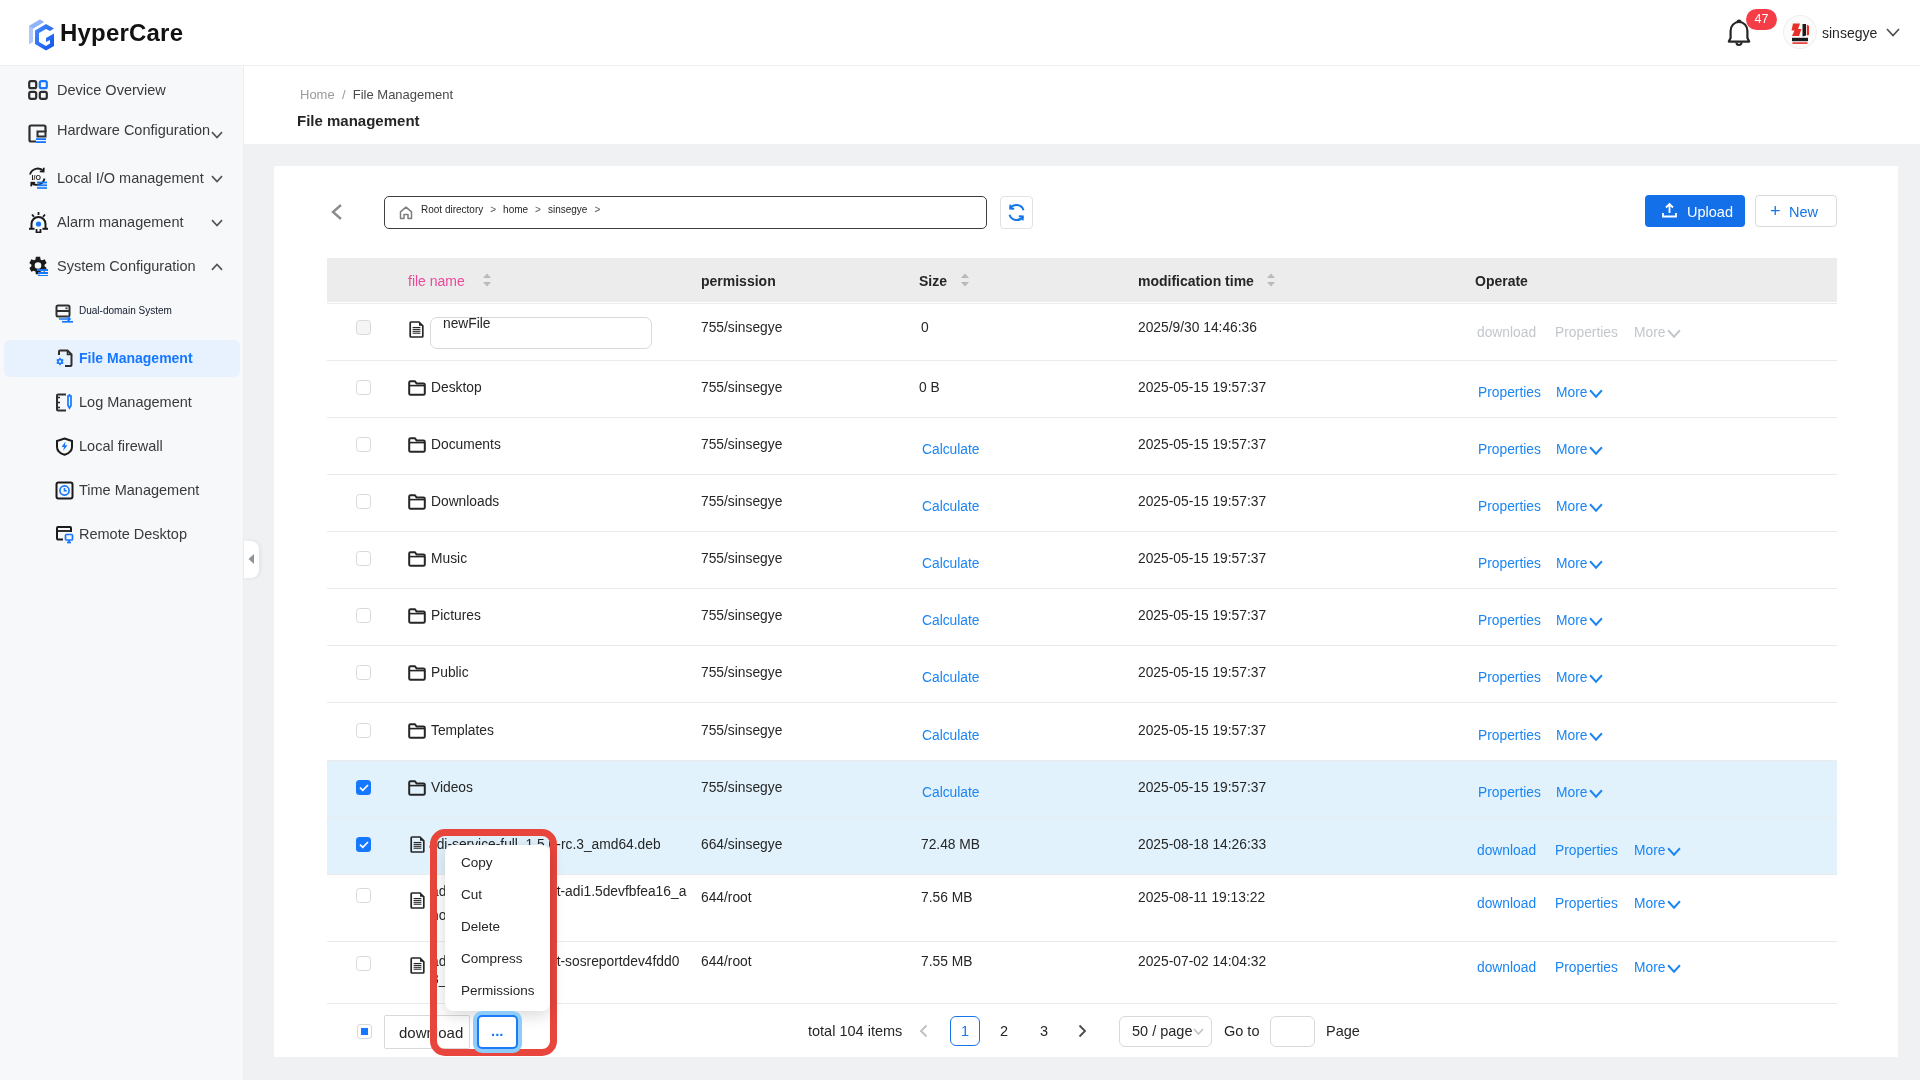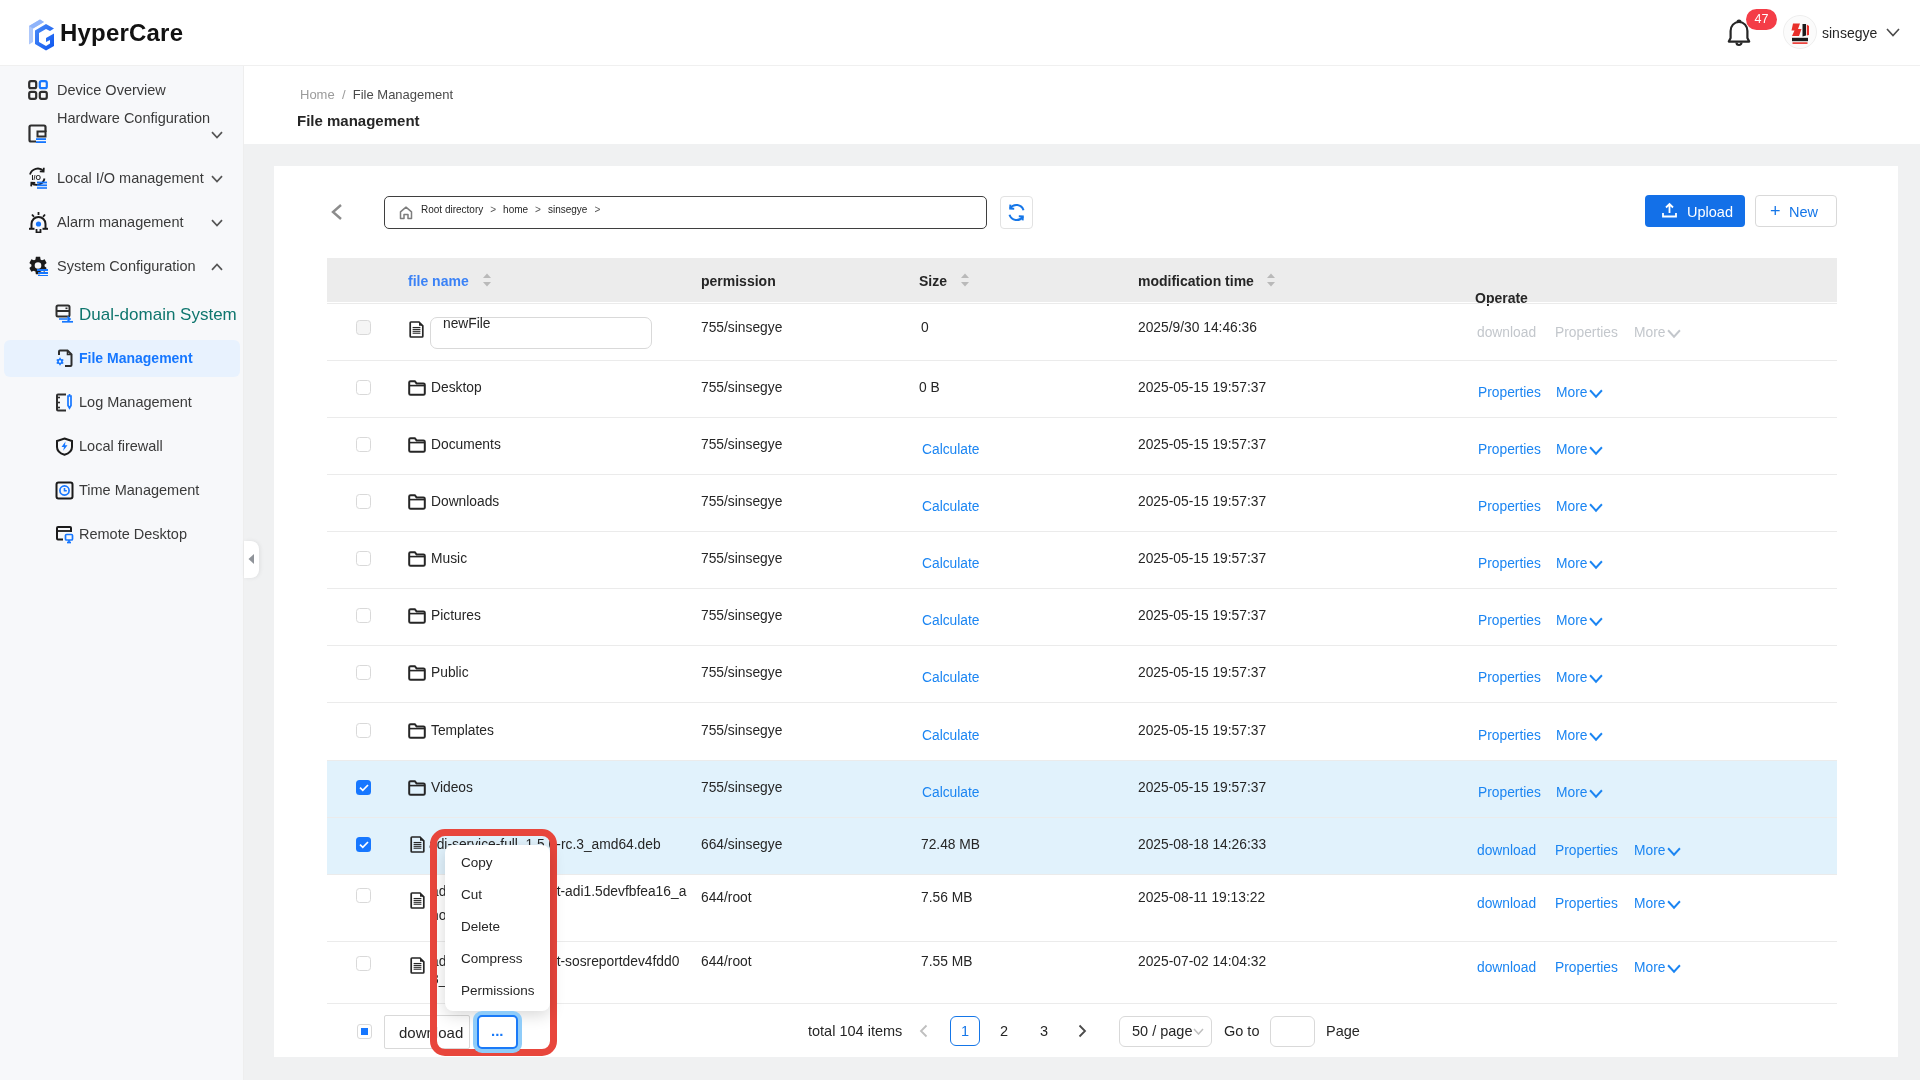--- a/index.html
+++ b/index.html
@@ -52,21 +52,21 @@
 <rect x="11.8" y="11.8" width="7" height="7" rx="1.8" fill="none" stroke="#2e2e2e" stroke-width="2.2"></rect>
 </svg>
 <div class="abs" style="left:57px;top:82px;font-size:14.5px;color:#3a3a3a">Device Overview</div>
 <svg class="abs" style="left:28px;top:124px" width="20" height="20" viewBox="0 0 20 20">
 <path d="M8 1.5 L3 1.5 Q1.5 1.5 1.5 3 L1.5 16 Q1.5 17.5 3 17.5 L8 17.5" fill="none" stroke="#2e2e2e" stroke-width="2.2"></path>
 <path d="M8 1.5 L16 1.5 Q17.5 1.5 17.5 3 L17.5 8" fill="none" stroke="#2e2e2e" stroke-width="2.2"></path>
 <rect x="9.5" y="7.5" width="8" height="5" fill="none" stroke="#2e2e2e" stroke-width="2"></rect>
 <rect x="8" y="14.2" width="10" height="1.8" fill="#1677ff"></rect>
 <rect x="8" y="17.2" width="10" height="1.8" fill="#1677ff"></rect>
 </svg>
-<div class="abs" style="left:57px;top:110px;font-size:14.5px;color:#3a3a3a">Hardware Configuration</div>
+<div class="abs" style="left:57px;top:122px;font-size:14.5px;color:#3a3a3a">Hardware Configuration</div>
 <svg class="abs" style="left:211px;top:131px" width="12" height="8" viewBox="0 0 12 8">
       <g transform="">
         <path d="M1 1.2 L6 6.5 L11 1.2" fill="none" stroke="#555" stroke-width="1.7"></path>
       </g>
     </svg>
 <svg class="abs" style="left:27px;top:167px" width="22" height="22" viewBox="0 0 22 22">
 <path d="M3 7.5 A8 8 0 0 1 16.5 4" fill="none" stroke="#1b1b1b" stroke-width="1.8"></path>
 <path d="M16.8 0.8 L16.6 4.6 L12.8 4.4" fill="none" stroke="#1b1b1b" stroke-width="1.8"></path>
 <path d="M17.5 11.5 A8 8 0 0 1 4.5 16" fill="none" stroke="#1b1b1b" stroke-width="1.8"></path>
 <path d="M4.2 19.4 L4.4 15.6 L8.2 15.8" fill="none" stroke="#1b1b1b" stroke-width="1.8"></path>
@@ -111,21 +111,21 @@
       </g>
     </svg>
 <div class="abs" style="left:4px;top:340px;width:236px;height:37px;border-radius:6px;background:#e8f2fe"></div>
 <svg class="abs" style="left:55px;top:304px" width="19" height="19" viewBox="0 0 19 19">
 <rect x="1.5" y="1.5" width="13" height="11" rx="1.5" fill="none" stroke="#2e2e2e" stroke-width="2"></rect>
 <line x1="1.5" y1="7" x2="14.5" y2="7" stroke="#2e2e2e" stroke-width="2"></line>
 <rect x="10.5" y="3.5" width="2" height="1.6" fill="#2e2e2e"></rect>
 <path d="M4 15 L15 15 M12.5 12.5 L15 15 L12.5 17.5" fill="none" stroke="#1677ff" stroke-width="1.7"></path>
 <path d="M18 17.8 L7 17.8" fill="none" stroke="#1677ff" stroke-width="1.7"></path>
 </svg>
-<div class="abs" style="left:79px;top:305px;font-size:17px;color:#0f766e">Dual-domain System</div>
+<div class="abs" style="left:79px;top:305px;font-size:10px;color:#0f172a">Dual-domain System</div>
 <svg class="abs" style="left:55px;top:349px" width="19" height="19" viewBox="0 0 19 19">
 <path d="M4 6 L4 2.5 Q4 1.5 5 1.5 L12.5 1.5 L16.5 5.5 L16.5 16 Q16.5 17 15.5 17 L10 17" fill="none" stroke="#2e2e2e" stroke-width="2"></path>
 <path d="M12.5 1.5 L12.5 5.5 L16.5 5.5" fill="none" stroke="#2e2e2e" stroke-width="1.6"></path>
 <circle cx="5" cy="12.5" r="2" fill="none" stroke="#1677ff" stroke-width="1.6"></circle>
 <g stroke="#1677ff" stroke-width="1.5">
 <line x1="5" y1="8.7" x2="5" y2="10.5"></line>
         <line x1="5" y1="14.5" x2="5" y2="16.3"></line>
 <line x1="1.7" y1="10.6" x2="3.3" y2="11.5"></line>
         <line x1="6.7" y1="13.5" x2="8.3" y2="14.4"></line>
 <line x1="1.7" y1="14.4" x2="3.3" y2="13.5"></line>
@@ -188,37 +188,37 @@
 <div class="abs" style="left:1645px;top:195px;width:100px;height:32px;border-radius:4px;background:#1370e8"></div>
 <svg class="abs" style="left:1661px;top:202px" width="17" height="17" viewBox="0 0 17 17">
 <path d="M2 11 L2 14.5 L15 14.5 L15 11" fill="none" stroke="#fff" stroke-width="1.8"></path>
 <path d="M8.5 11 L8.5 2.5 M5 5.5 L8.5 2 L12 5.5" fill="none" stroke="#fff" stroke-width="1.8"></path>
 </svg>
 <div class="abs" style="left:1687px;top:204px;font-size:14.5px;color:#fff">Upload</div>
 <div class="abs" style="left:1755px;top:195px;width:82px;height:32px;border-radius:4px;background:#fff;border:1px solid #d9d9d9"></div>
 <div class="abs" style="left:1770px;top:201px;font-size:18px;color:#1576e8;font-weight:400">+</div>
 <div class="abs" style="left:1789px;top:204px;font-size:14.5px;color:#1576e8">New</div>
 <div class="abs" style="left:327px;top:258px;width:1510px;height:44px;background:#ececec"></div>
-<div class="abs" style="left:408px;top:273px;font-size:14px;font-weight:700;color:#3b82f6">file name</div>
+<div class="abs" style="left:408px;top:273px;font-size:14px;font-weight:400;color:#ec4899">file name</div>
 <svg class="abs" style="left:482px;top:273px" width="10" height="14" viewBox="0 0 10 14">
 <path d="M5 0.5 L9 5 L1 5 Z" fill="#b9b9b9"></path>
       <path d="M5 13.5 L1 9 L9 9 Z" fill="#b9b9b9"></path>
     </svg>
 <div class="abs" style="left:701px;top:273px;font-size:14px;font-weight:700;color:#262626">permission</div>
 <div class="abs" style="left:919px;top:273px;font-size:14px;font-weight:700;color:#262626">Size</div>
 <svg class="abs" style="left:960px;top:273px" width="10" height="14" viewBox="0 0 10 14">
 <path d="M5 0.5 L9 5 L1 5 Z" fill="#b9b9b9"></path>
       <path d="M5 13.5 L1 9 L9 9 Z" fill="#b9b9b9"></path>
     </svg>
 <div class="abs" style="left:1138px;top:273px;font-size:14px;font-weight:700;color:#262626">modification time</div>
 <svg class="abs" style="left:1266px;top:273px" width="10" height="14" viewBox="0 0 10 14">
 <path d="M5 0.5 L9 5 L1 5 Z" fill="#b9b9b9"></path>
       <path d="M5 13.5 L1 9 L9 9 Z" fill="#b9b9b9"></path>
     </svg>
-<div class="abs" style="left:1475px;top:290px;font-size:14px;font-weight:700;color:#262626">Operate</div>
+<div class="abs" style="left:1475px;top:273px;font-size:14px;font-weight:700;color:#262626">Operate</div>
 <div class="sep" style="top:303px"></div>
 <div class="sep" style="top:360px"></div>
 <div class="sep" style="top:417px"></div>
 <div class="sep" style="top:474px"></div>
 <div class="sep" style="top:531px"></div>
 <div class="sep" style="top:588px"></div>
 <div class="sep" style="top:645px"></div>
 <div class="sep" style="top:702px"></div>
 <div class="sep" style="top:760px"></div>
 <div class="sep" style="top:817px"></div>

